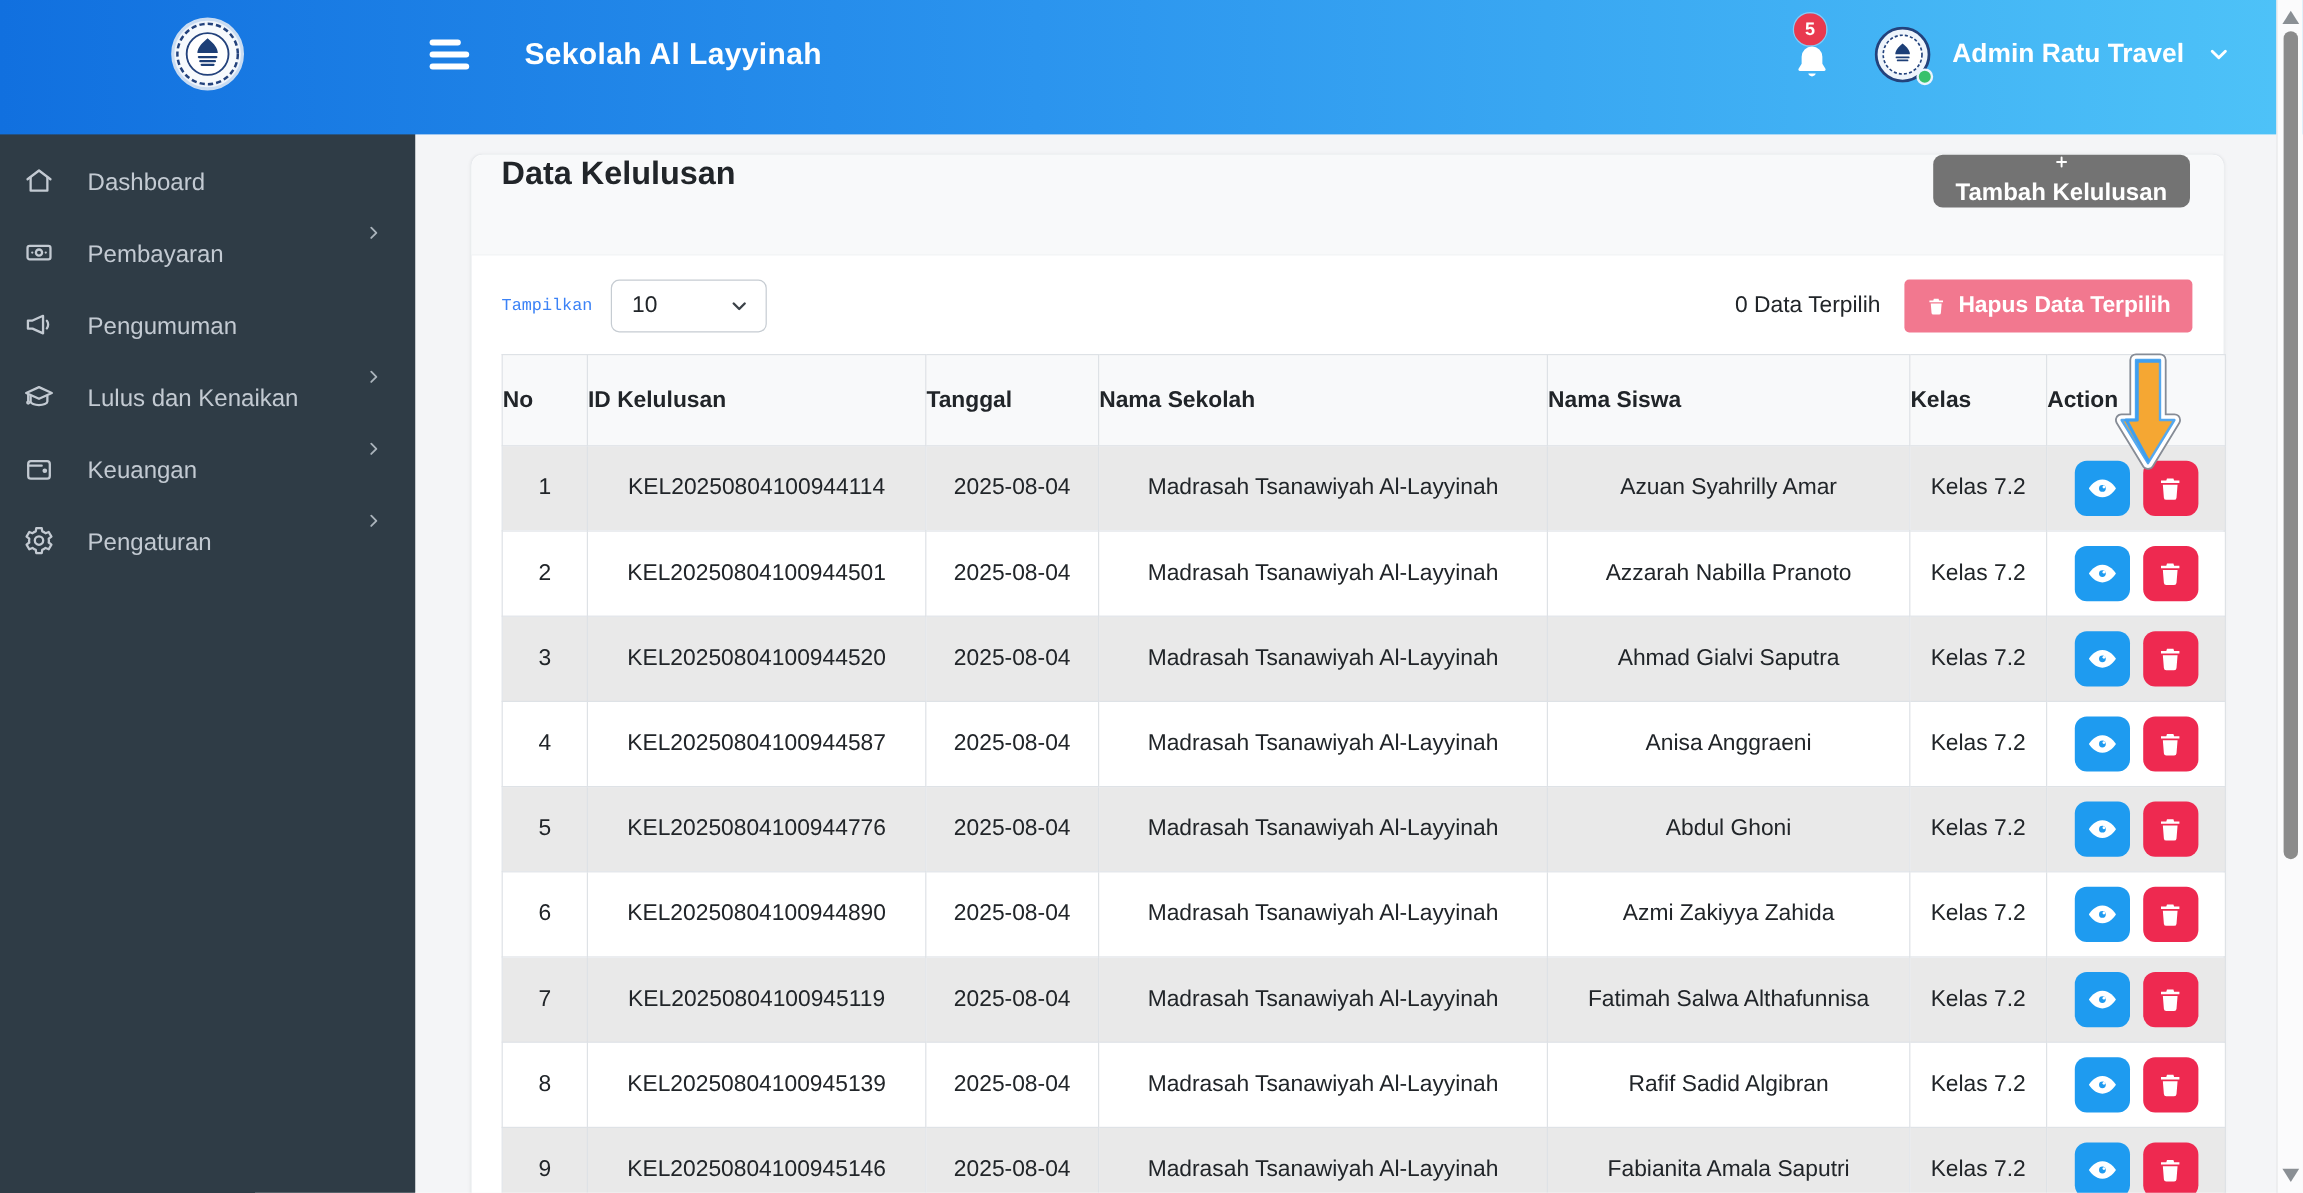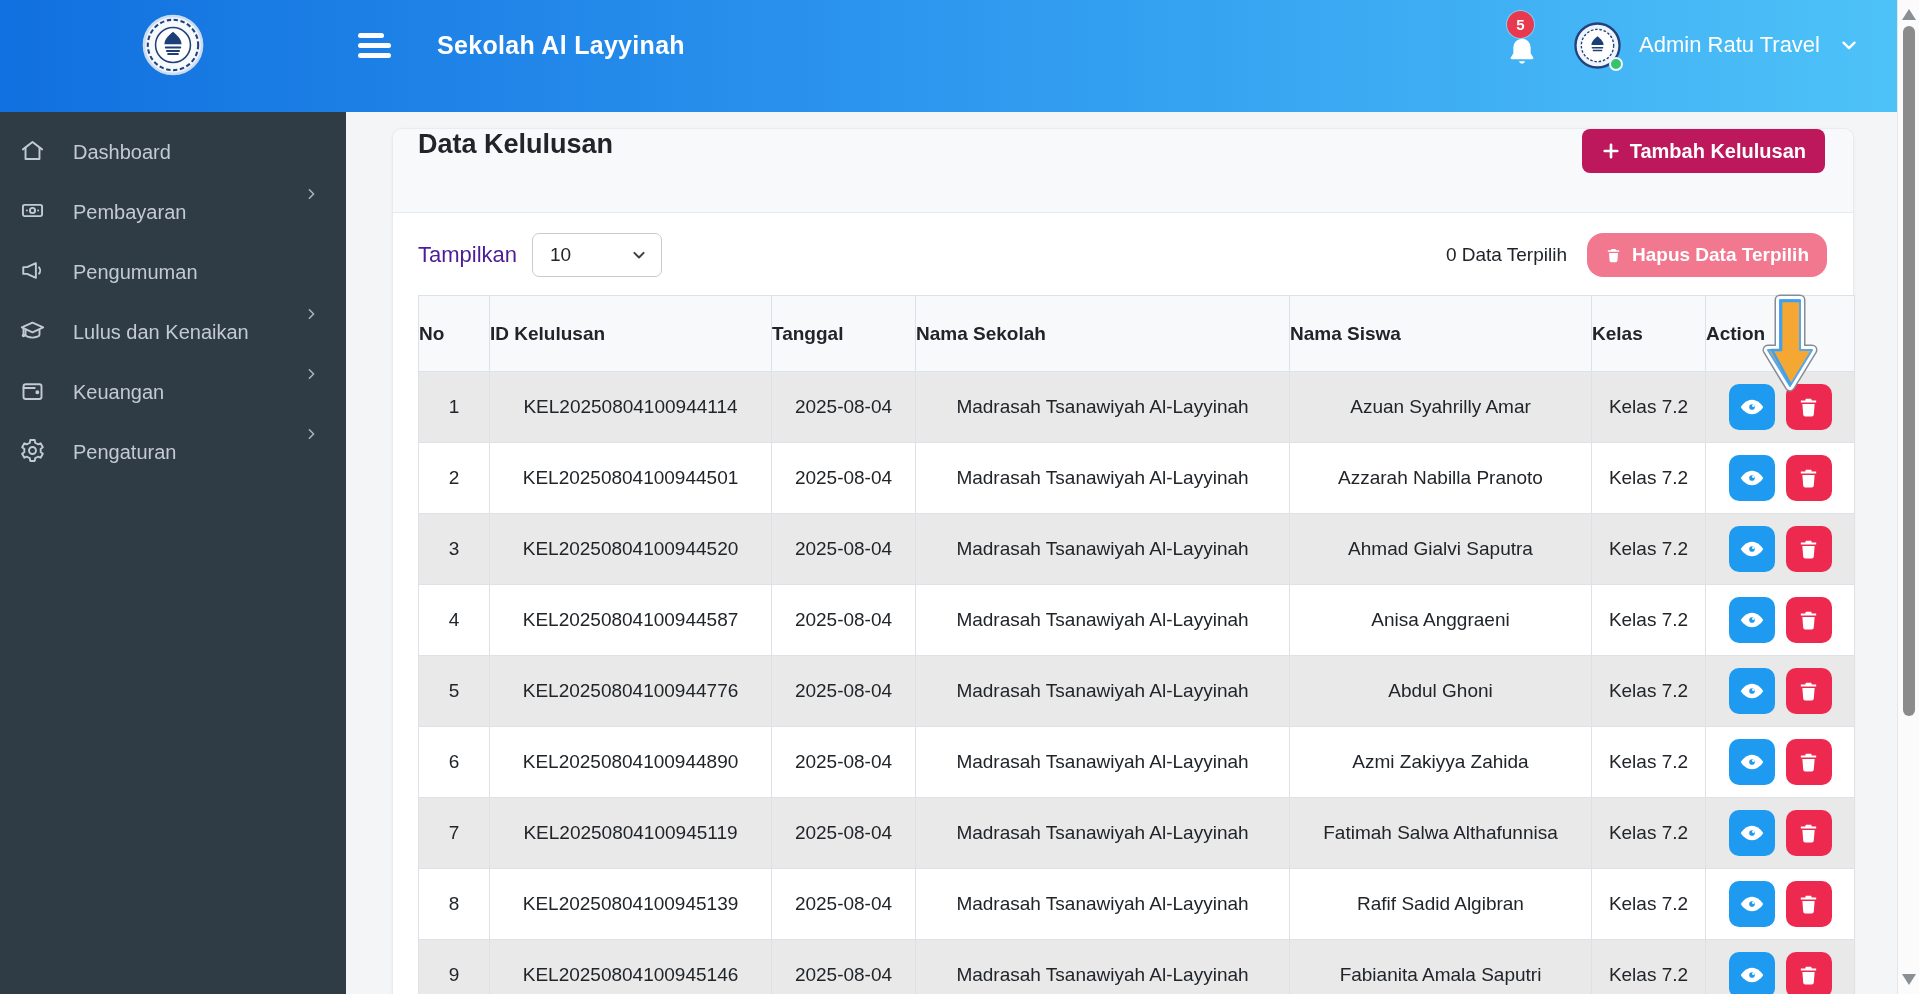--- a/index.html
+++ b/index.html
@@ -18,21 +18,21 @@
   .top-right { position:absolute; right:59px; top:0; height:90px; display:flex; align-items:center; gap:18px; }
   .bell-wrap { position:relative; width:40px; height:52px; cursor:pointer; margin-right:14px; }
   .bell-wrap svg { position:absolute; left:3px; top:16px; }
   .notif-badge { position:absolute; left:5px; top:-8px; width:27px; height:27px; border-radius:50%;
     background:#e9394f; border:2px solid #fff0; color:#fff; font-size:15px; font-weight:bold;
     display:flex; align-items:center; justify-content:center; box-shadow:0 0 0 1px rgba(255,255,255,.35); }
   .avatar-wrap { position:relative; width:47px; height:47px; cursor:pointer; }
   .avatar-wrap .emblem { width:47px; height:47px; }
   .online-dot { position:absolute; right:-2px; bottom:-2px; width:14px; height:14px; border-radius:50%;
     background:#39c16c; border:2.5px solid #eaf4fd; }
-  .user-name { color:#fff; font-size:22px; font-weight:normal; cursor:pointer; }
+  .user-name { color:#fff; font-size:22px; font-weight:bold; cursor:pointer; }
   .user-caret { display:flex; align-items:center; cursor:pointer; }
 
   
   .sidebar { position:fixed; left:0; top:90px; width:346px; height:904px; background:#2f3c46; z-index:30; padding-top:14px; }
   .side-item { position:relative; height:60px; display:flex; align-items:flex-end; padding-left:18px;
     color:#c3cad2; font-size:20px; cursor:pointer; }
   .side-icon { width:28px; height:28px; display:flex; align-items:center; justify-content:center; }
   .side-icon svg { width:27px; height:27px; stroke:currentColor; fill:none; stroke-width:1.7;
     stroke-linecap:round; stroke-linejoin:round; }
   .side-label { margin-left:27px; }
@@ -40,34 +40,34 @@
   .side-caret svg { width:17px; height:17px; stroke:#aab3bb; fill:none; stroke-width:2.2;
     stroke-linecap:round; stroke-linejoin:round; }
 
   
   .main { position:fixed; left:346px; top:90px; width:1573px; height:904px; background:#f4f5f7; overflow:hidden; }
   .card { position:absolute; left:46px; top:38px; width:1462px; height:980px; background:#fff;
     border:1px solid #e9ebee; border-bottom:none; border-radius:10px 10px 0 0; box-shadow:0 1px 3px rgba(20,30,40,.06); }
   .card-header { height:84px; background:#f8f9fa; border-bottom:1px solid #e7eaed; border-radius:10px 10px 0 0;
     display:flex; align-items:flex-start; justify-content:space-between; padding:0 28px 0 25px; }
   .card-title { font-size:27px; font-weight:bold; color:#212529; }
-  .btn-add { display:flex; align-items:center; gap:9px; height:44px; padding:0 19px; background:#be185d;
-    color:#fff; font-size:20px; font-weight:bold; border:none; border-radius:8px; cursor:pointer; }
+  .btn-add { display:flex; align-items:center; gap:9px; height:44px; padding:0 19px; background:#737373;
+    color:#fff; font-size:20px; font-weight:bold; border:none; border-radius:8px; cursor:pointer;flex-direction:column; }
   .btn-add svg { width:20px; height:20px; }
 
   .controls { display:flex; align-items:center; padding:20px 26px 18px 25px; }
-  .show-label { font-size:22px; color:#4c1d95; margin-right:15px; }
+  .show-label { font-size:14px; color:#3b82f6; margin-right:15px;font-family:Liberation Mono, monospace; }
   .page-size { position:relative; width:130px; height:44px; background:#fff; border:1px solid #c6ccd2;
     border-radius:7px; display:flex; align-items:center; padding-left:17px; font-size:19px; color:#212529; cursor:pointer; }
   .page-size .sel-caret { position:absolute; right:12px; top:50%; transform:translateY(-50%); display:flex; }
   .sel-caret svg { width:20px; height:20px; stroke:#3c4248; fill:none; stroke-width:2.4; stroke-linecap:round; stroke-linejoin:round; }
   .controls .spacer { margin-left:auto; }
   .selected-info { font-size:19px; color:#212529;margin-left:14px; }
   .btn-delete-selected { display:flex; align-items:center; gap:10px; height:44px; padding:0 18px; margin-left:20px;
-    background:#f2788f; color:#fff; font-size:19px; font-weight:bold; border:none; border-radius:16px; cursor:pointer; }
+    background:#f2788f; color:#fff; font-size:19px; font-weight:bold; border:none; border-radius:4px; cursor:pointer; }
   .btn-delete-selected svg { width:17px; height:17px; }
 
   .table-zone { margin-left:25px; margin-right:1px; }
   table { width:100%; border-collapse:collapse; table-layout:fixed; font-size:19px; color:#212529; }
   th { height:76px; background:#f8f9fa; font-weight:bold; border:1px solid #dee2e6; text-align:left; }
   td { height:71px; border:1px solid #dee2e6; text-align:center; overflow:hidden; white-space:nowrap; }
   tr.stripe td { background:#e9e9e9; }
   tr.plain td { background:#ffffff; }
   .action-cell { display:flex; align-items:center; justify-content:center; gap:11px; height:100%; }
   .btn-view, .btn-del { width:46px; height:46px; border:none; border-radius:10px; cursor:pointer;

